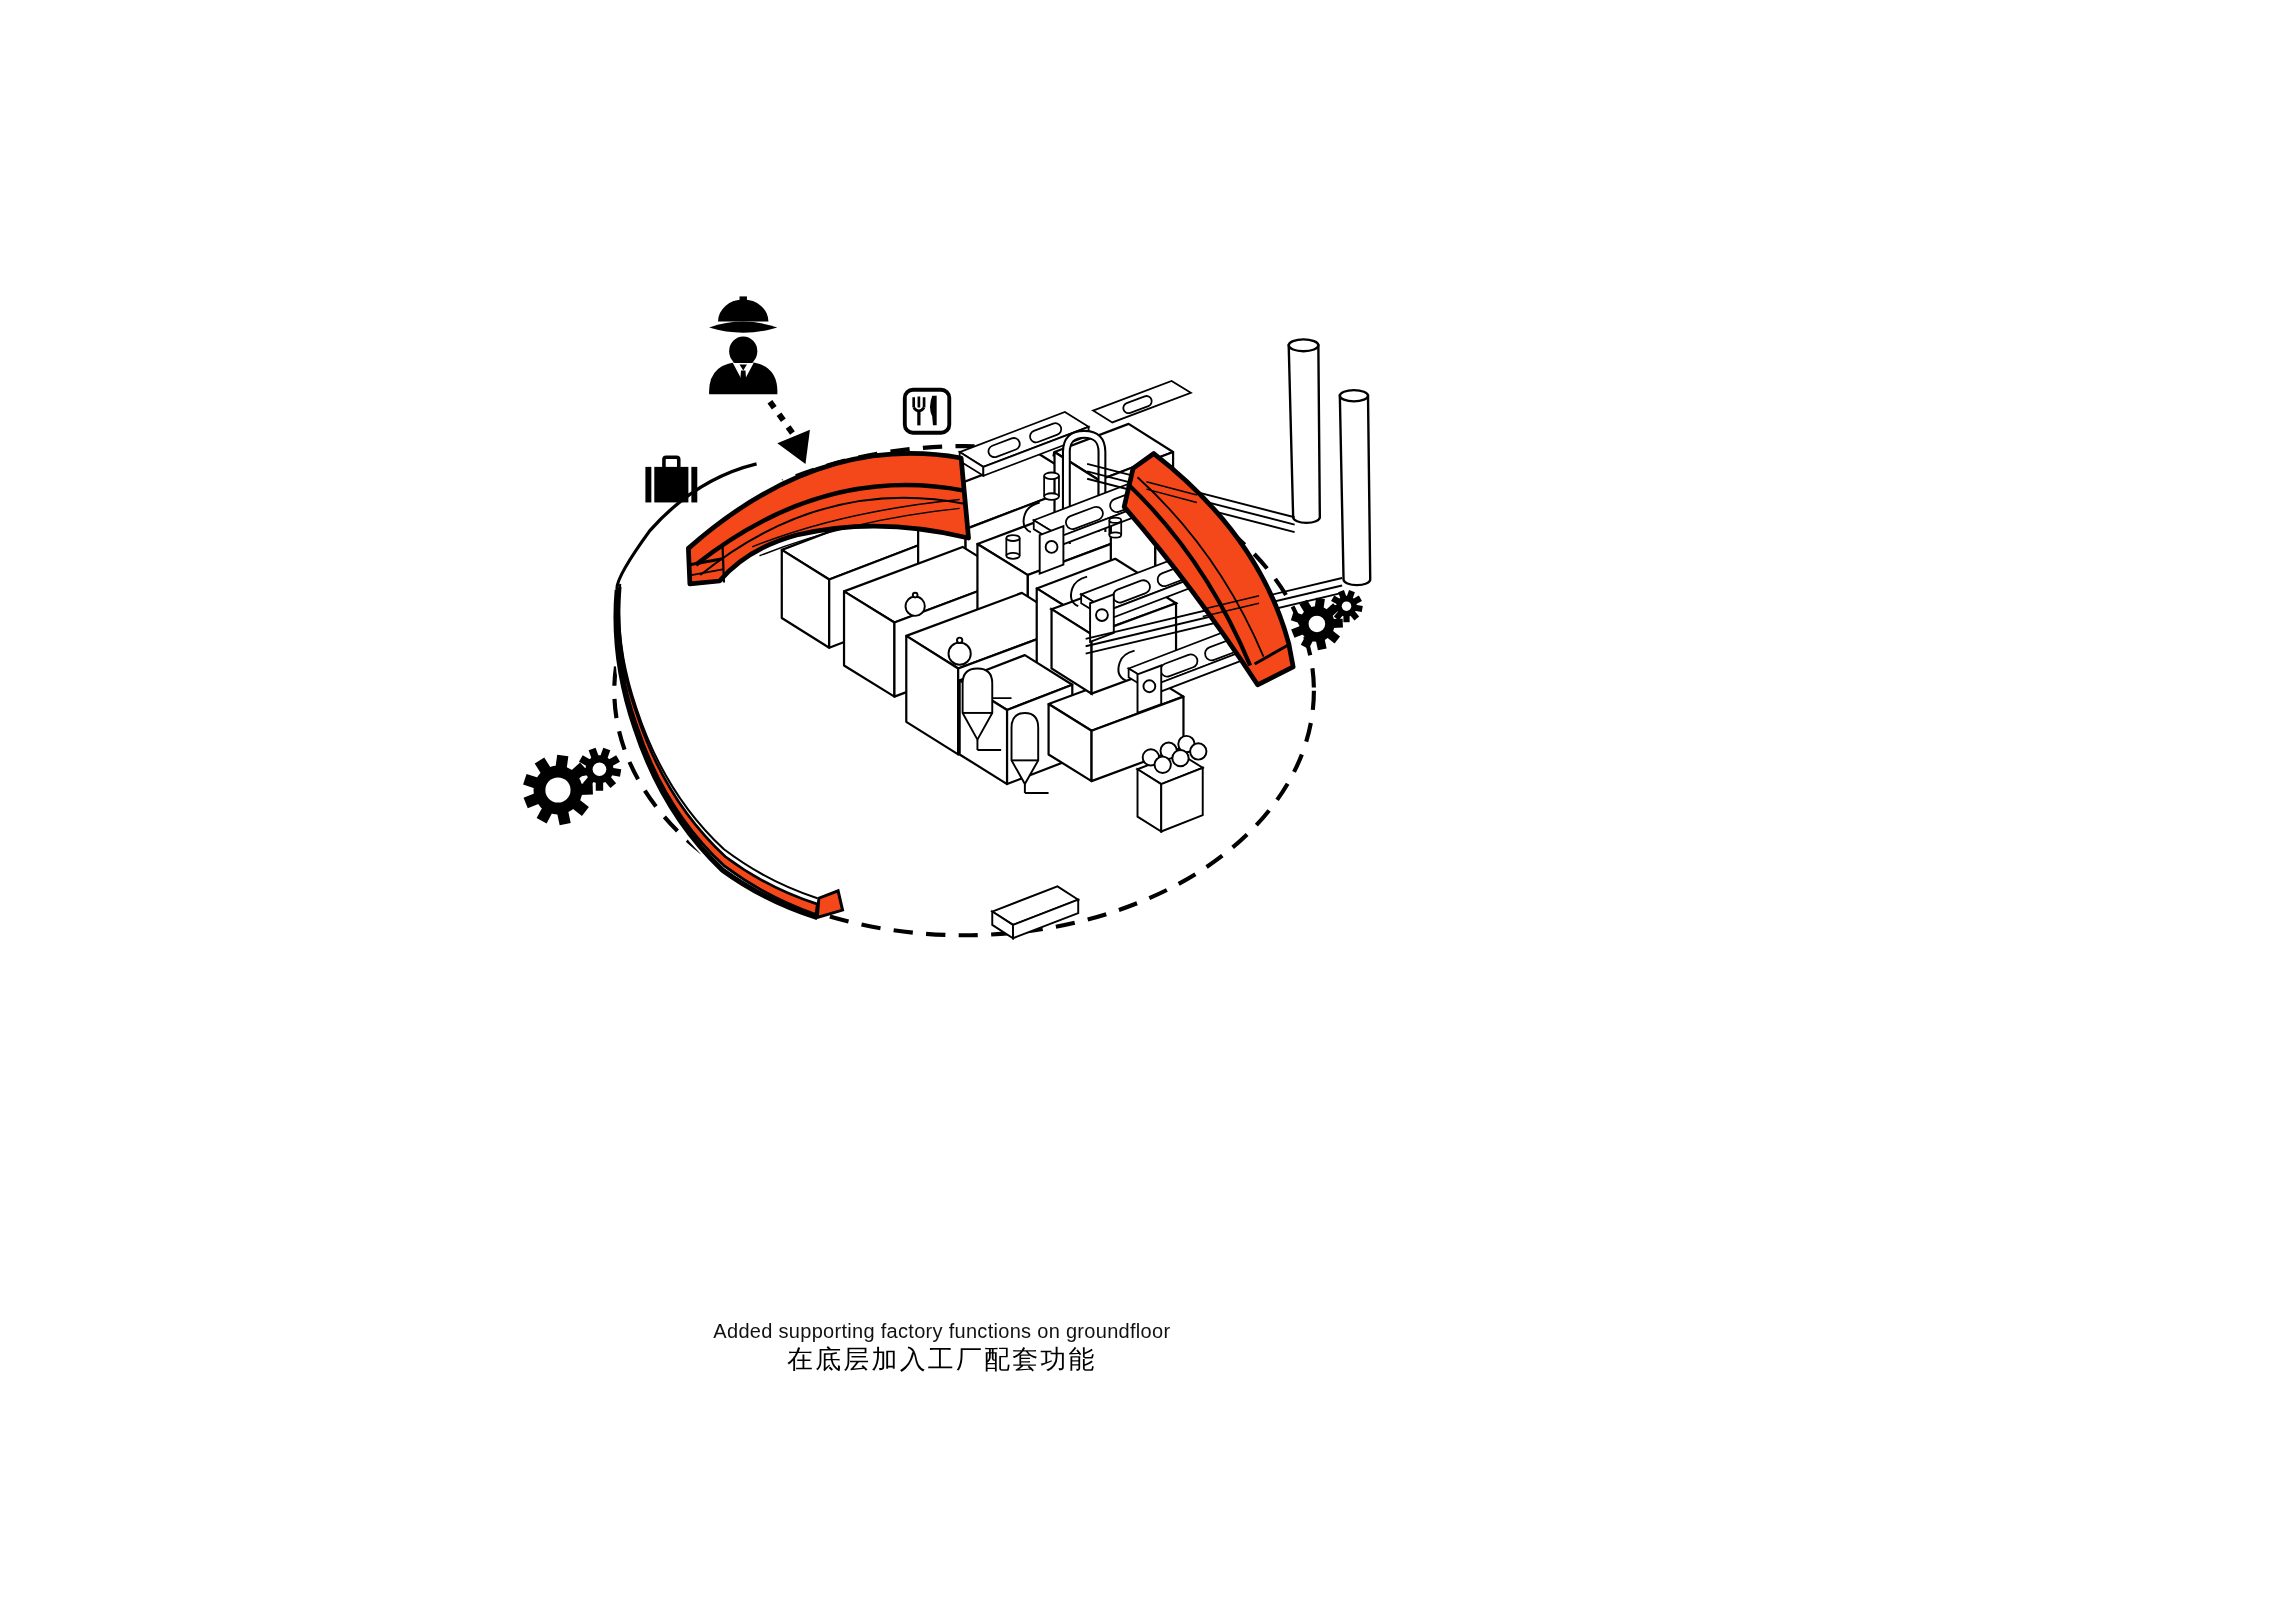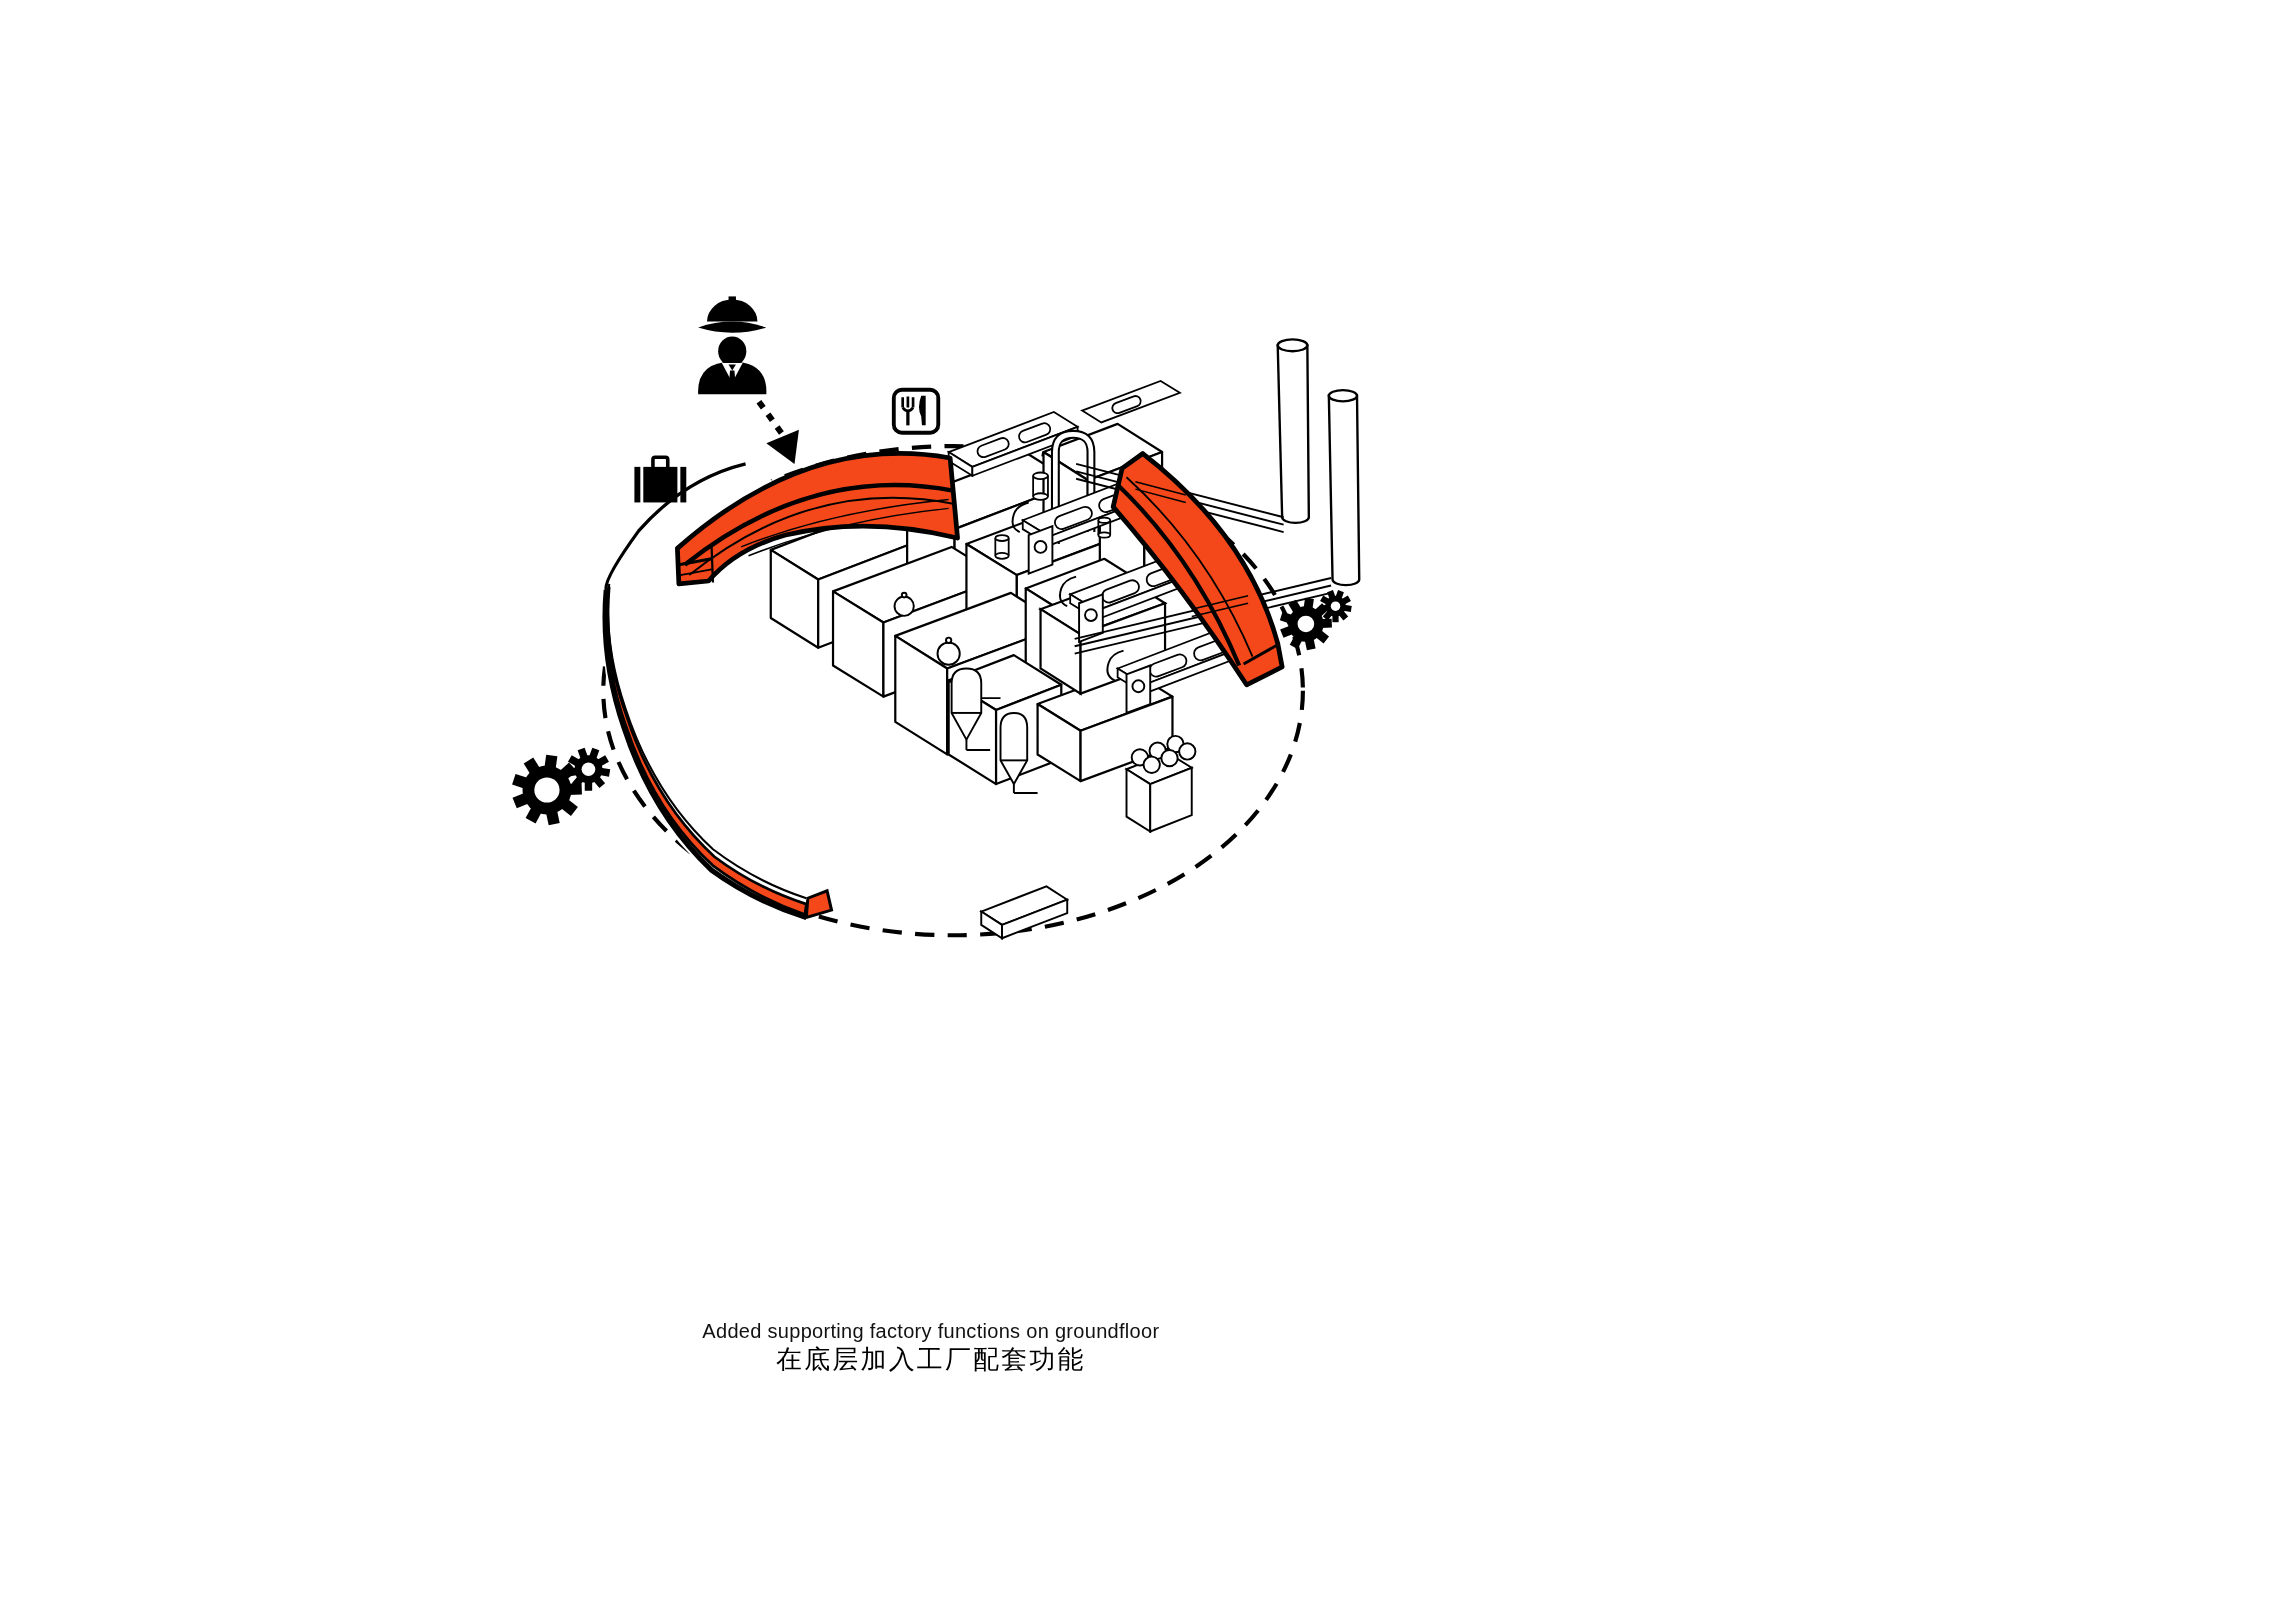--- a/index.html
+++ b/index.html
@@ -1,17 +1,17 @@
 <!DOCTYPE html>
 <html style="font-size:7.4px"><head>
 <meta charset="utf-8">
 <style>
   html,body{margin:0;padding:0;background:#fff;}
   .page{position:relative;width:1838px;height:1623px;background:#fff;overflow:hidden;
-        font-family:"Liberation Sans", sans-serif;}
+        font-family:"Liberation Sans", sans-serif;padding-left:11px;}
   .page svg{display:block;width:100%;height:100%;}
   .ln{fill:none;stroke:#000;}
   .bk{fill:#000;stroke:none;}
   .cap-en{font-size:13.5px;letter-spacing:.2px;fill:#111;}
   .cap-zh{font-size:17.5px;letter-spacing:1.5px;fill:#000;}
 </style>
 </head>
 <body>
 
 <div class="page">

